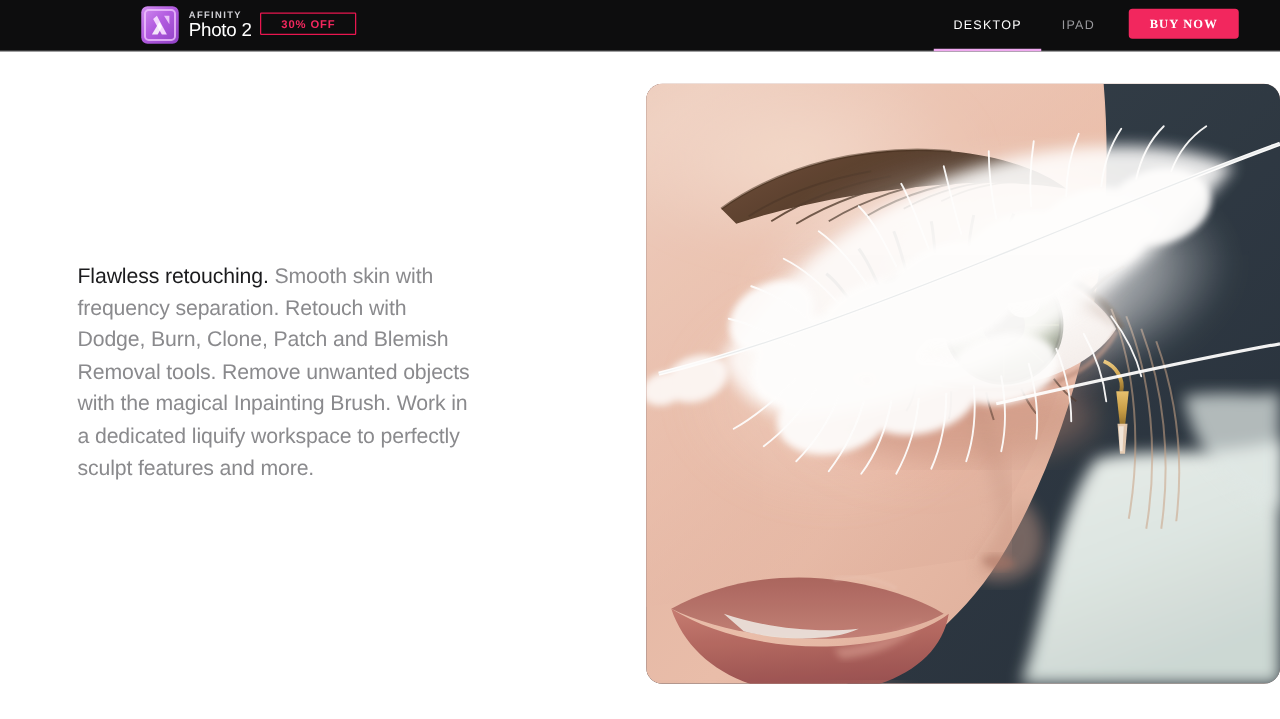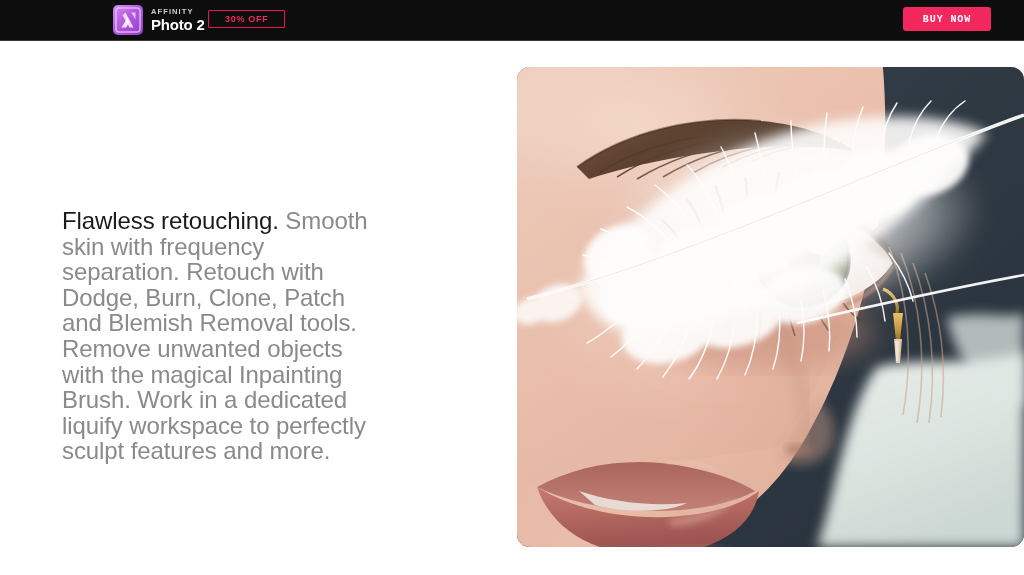--- a/index.html
+++ b/index.html
@@ -54,21 +54,21 @@
   .brand-kicker {
     font-size: 7.5px;
     letter-spacing: 1.1px;
     color: #cfcfd4;
     font-weight: 700;
     display: block;
     margin-bottom: 1px;
   }
   .brand-name {
     font-size: 15px;
-    font-weight: 700;
+    font-weight: 400;
     color: #ffffff;
     letter-spacing: -0.2px;
     display: block;
   }
 
   .promo-badge {
     position: absolute;
     left: 208px;
     top: 10px;
     height: 18px;
@@ -121,31 +121,31 @@
     top: 7px;
     width: 88px;
     height: 24px;
     background: #f2275e;
     border: none;
     border-radius: 3px;
     color: #ffffff;
     font-size: 10px;
     font-weight: 700;
     letter-spacing: 0.9px;
-    font-family: Liberation Mono, monospace;
+    font-family: Liberation Serif, serif;
     cursor: pointer;
   }
 
   
   .copy {
     position: absolute;
     left: 62px;
     top: 208px;
     width: 320px;
-    font-size: 24px;
+    font-size: 17px;
     line-height: 25.6px;
     color: #8a8a8d;
     letter-spacing: -0.1px;
   }
   .copy .lead {
     color: #1b1b1d;
     font-weight: 400;
   }
 
   
@@ -179,20 +179,22 @@
       </div>
       <div class="brand-text">
         <span class="brand-kicker">AFFINITY</span>
         <span class="brand-name">Photo 2</span>
       </div>
     </div>
 
     <div class="promo-badge">30% OFF</div>
 
     <nav class="nav">
+      <div class="nav-item active">DESKTOP</div>
+      <div class="nav-item">IPAD</div>
     </nav>
 
     <button class="buy-btn">BUY NOW</button>
   </div>
 
   <p class="copy">
     <span class="lead">Flawless retouching.</span><span> Smooth skin with frequency separation. Retouch with Dodge, Burn, Clone, Patch and Blemish Removal tools. Remove unwanted objects with the magical Inpainting Brush. Work in a dedicated liquify workspace to perfectly sculpt features and more.</span>
   </p>
 
   <div class="hero">

